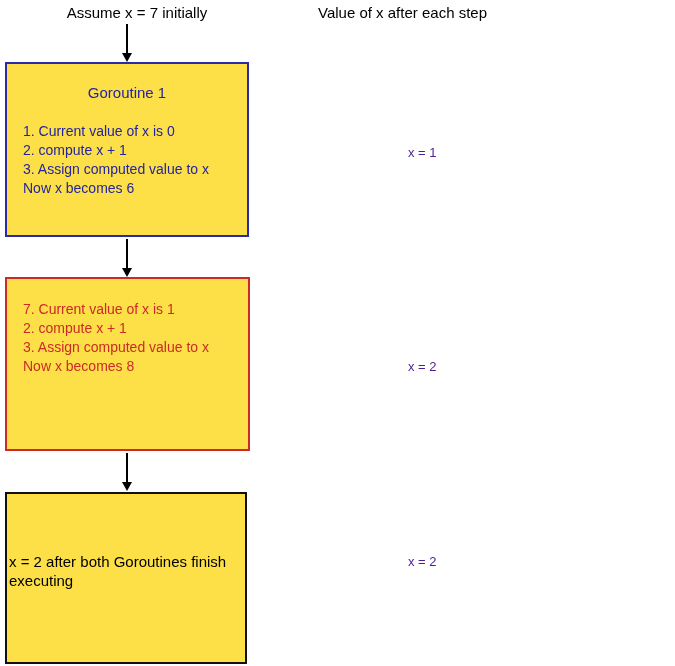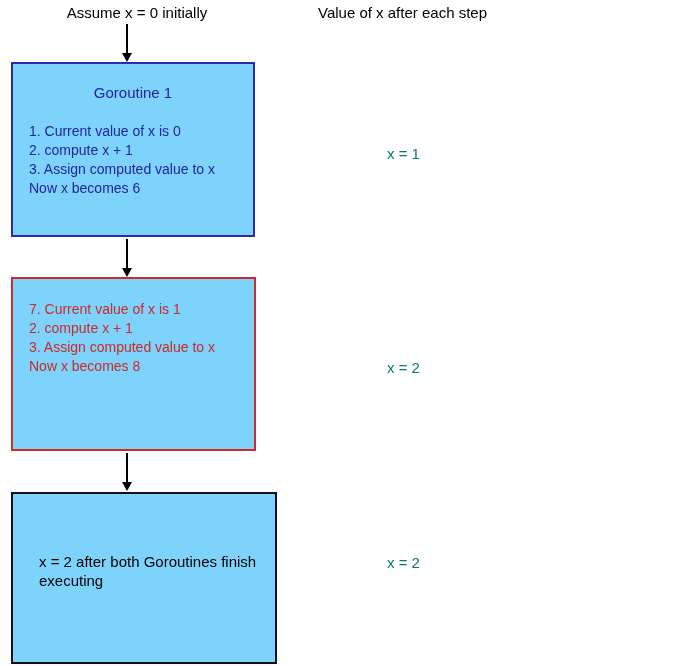--- a/index.html
+++ b/index.html
@@ -27,40 +27,40 @@
   .arrow .head {
     width: 0; height: 0;
     border-left: 5.5px solid transparent;
     border-right: 5.5px solid transparent;
     border-top: 9px solid #000;
   }
   .arrow-1 { left: 121px; top: 24px; height: 38px; }
   .arrow-2 { left: 121px; top: 239px; height: 38px; }
   .arrow-3 { left: 121px; top: 453px; height: 38px; }
 
-  .box { position: absolute; left: 11px; background: #7dd3fc; font-size: 14px; box-sizing: content-box; }
+  .box { position: absolute; left: 5px; background: #fde047; font-size: 14px; box-sizing: content-box; }
   .box-blue   { top: 62px;  width: 240px; height: 171px; border: 2px solid #2a2ba8; color: #23249e; }
   .box-red    { top: 277px; width: 241px; height: 170px; border: 2px solid #cc2a27; color: #cc2a27; }
-  .box-result { top: 492px; width: 238px; height: 168px; border: 2px solid #111111; color: #000000; padding-left: 24px; }
+  .box-result { top: 492px; width: 238px; height: 168px; border: 2px solid #111111; color: #000000; }
 
   .box-title { margin-top: 20px; text-align: center; font-size: 15px; }
   .box-lines { margin: 21px 6px 0 16px; line-height: 19px; }
   .result-text { padding: 58px 2px 0 2px; font-size: 15px; line-height: 19px; }
 
-  .xval { position: absolute; left: 387px; font-size: 15px; color: #0f766e; white-space: nowrap; }
+  .xval { position: absolute; left: 408px; font-size: 13px; color: #4c1d95; white-space: nowrap; }
   .xval-1 { top: 145px; }
   .xval-2 { top: 359px; }
   .xval-3 { top: 554px; }
 </style>
 </head>
 <body>
 
 <div class="canvas">
 
-  <div class="hdr hdr-left">Assume x = 0 initially</div>
+  <div class="hdr hdr-left">Assume x = 7 initially</div>
 
   <div class="hdr hdr-right">Value of x after each step</div>
 
   <div class="arrow arrow-1">
     <div class="shaft"></div>
     <div class="head"></div>
   </div>
 
   <div class="box box-blue">
     <div class="box-title">Goroutine 1</div>

